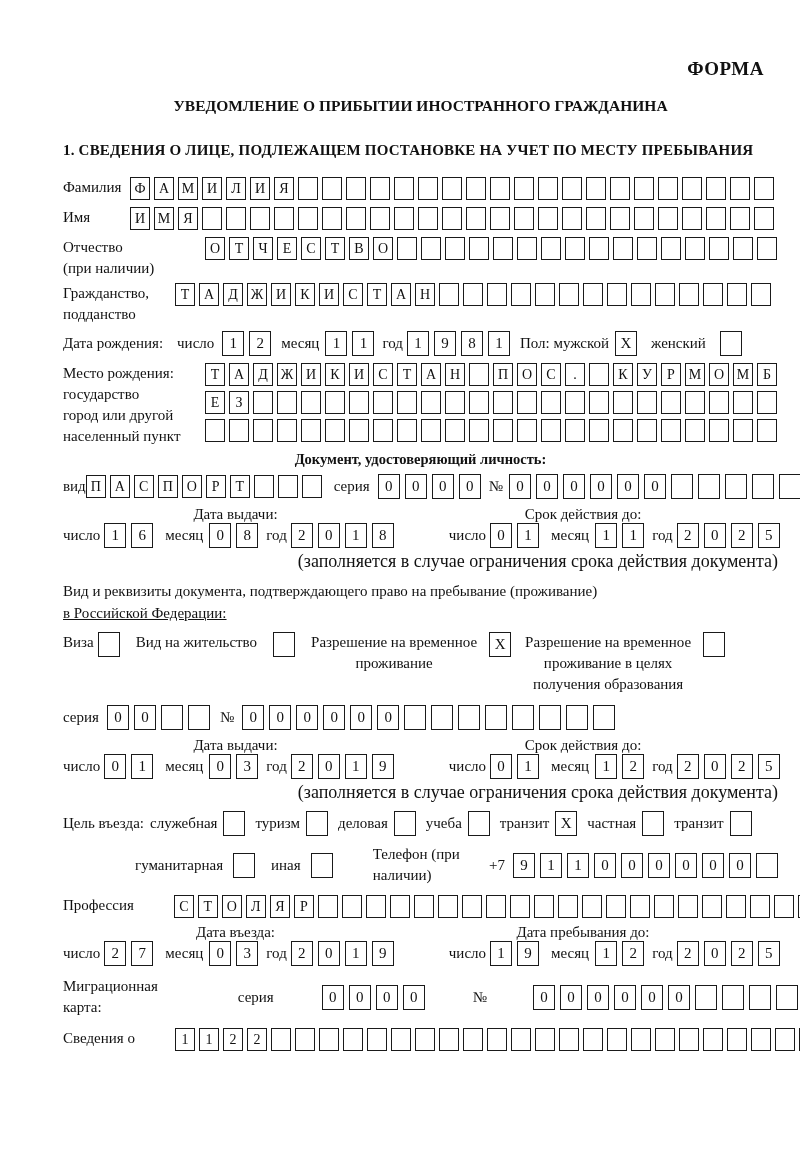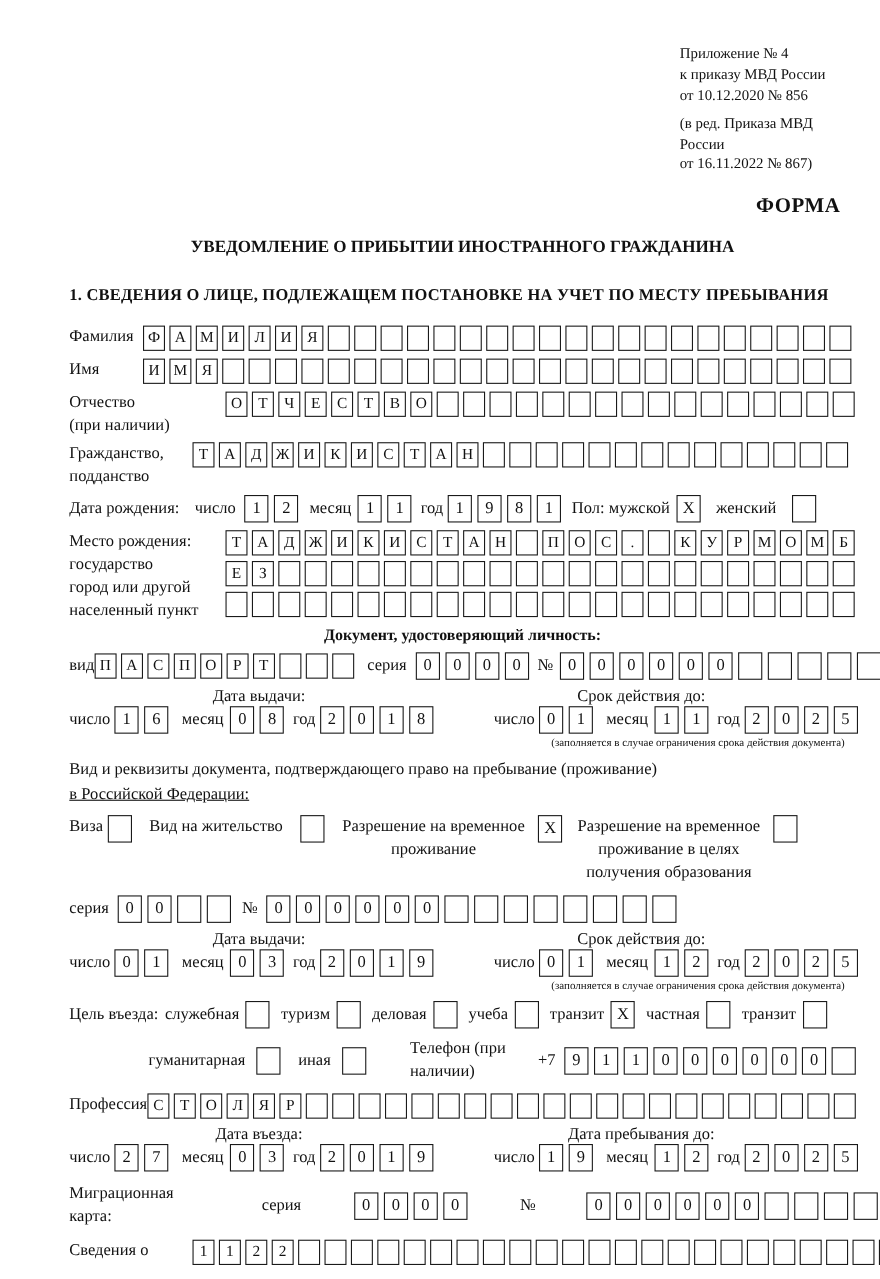--- a/index.html
+++ b/index.html
@@ -30,41 +30,34 @@
   .w1{width:67px;flex:0 0 auto;}
   .w2{width:142px;flex:0 0 auto;}
   .w3{width:112px;flex:0 0 auto;}
   .mb{margin-bottom:7px;}
   .mb2{margin-bottom:4px;}
   .stack>.cells{margin-bottom:5px;}
   .doc-head{text-align:center;font-weight:bold;font-size:14.5px;margin:4px 0 6px 0;}
   .hdr-row{margin-top:6px;}
   .hdr-left{width:345px;text-align:center;flex:0 0 auto;}
   .hdr-right{width:350px;text-align:center;flex:0 0 auto;}
-  .note{font-size:10px;text-align:right;margin:3px 10px 8px 0;}
+  .note{font-size:18px;text-align:right;margin:3px 0 8px 0;}
   .ml4{margin-left:4px;} .ml6{margin-left:6px;} .ml8{margin-left:8px;} .ml10{margin-left:10px;}
   .ml12{margin-left:12px;} .ml14{margin-left:14px;} .ml16{margin-left:16px;} .ml24{margin-left:24px;}
   .ml40{margin-left:40px;} .ml55{margin-left:55px;}
   .center-lbl{text-align:center;line-height:21px;}
   .perm-row{margin-top:8px;margin-bottom:10px;}
   .intro{line-height:22px;margin-top:8px;}
   .date-row{align-items:center;}
 </style>
 </head>
 <body>
 
 <div class="page">
 
-  <div class="top-note">
-    <div>Приложение № 4</div>
-    <div>к приказу МВД России</div>
-    <div>от 10.12.2020 № 856</div>
-    <div class="sub">(в ред. Приказа МВД России</div>
-    <div>от 16.11.2022 № 867)</div>
-  </div>
 
   <div class="forma">ФОРМА</div>
 
   <div class="title">
     <div>УВЕДОМЛЕНИЕ О ПРИБЫТИИ ИНОСТРАННОГО ГРАЖДАНИНА</div>
   </div>
 
   <div class="sec-head">1. СВЕДЕНИЯ О ЛИЦЕ, ПОДЛЕЖАЩЕМ ПОСТАНОВКЕ НА УЧЕТ ПО МЕСТУ ПРЕБЫВАНИЯ</div>
 
   <div class="r mb">
@@ -521,21 +514,21 @@
         <span class="cell cell-lg">0</span>
         <span class="cell cell-lg">0</span>
         <span class="cell cell-lg">0</span>
         <span class="cell cell-lg">0</span>
         <span class="cell cell-lg">0</span>
         <span class="cell cell-lg">0</span>
         <span class="cell cell-lg"></span>
       </span>
   </div>
 
-  <div class="r" style="margin-top:9px;">
+  <div class="r" style="margin-top:9px;gap:40px;">
     <span class="lbl" style="width:80px;">Профессия</span>
     <span class="cells">
         <span class="cell">С</span>
         <span class="cell">Т</span>
         <span class="cell">О</span>
         <span class="cell">Л</span>
         <span class="cell">Я</span>
         <span class="cell">Р</span>
         <span class="cell"></span>
         <span class="cell"></span>

